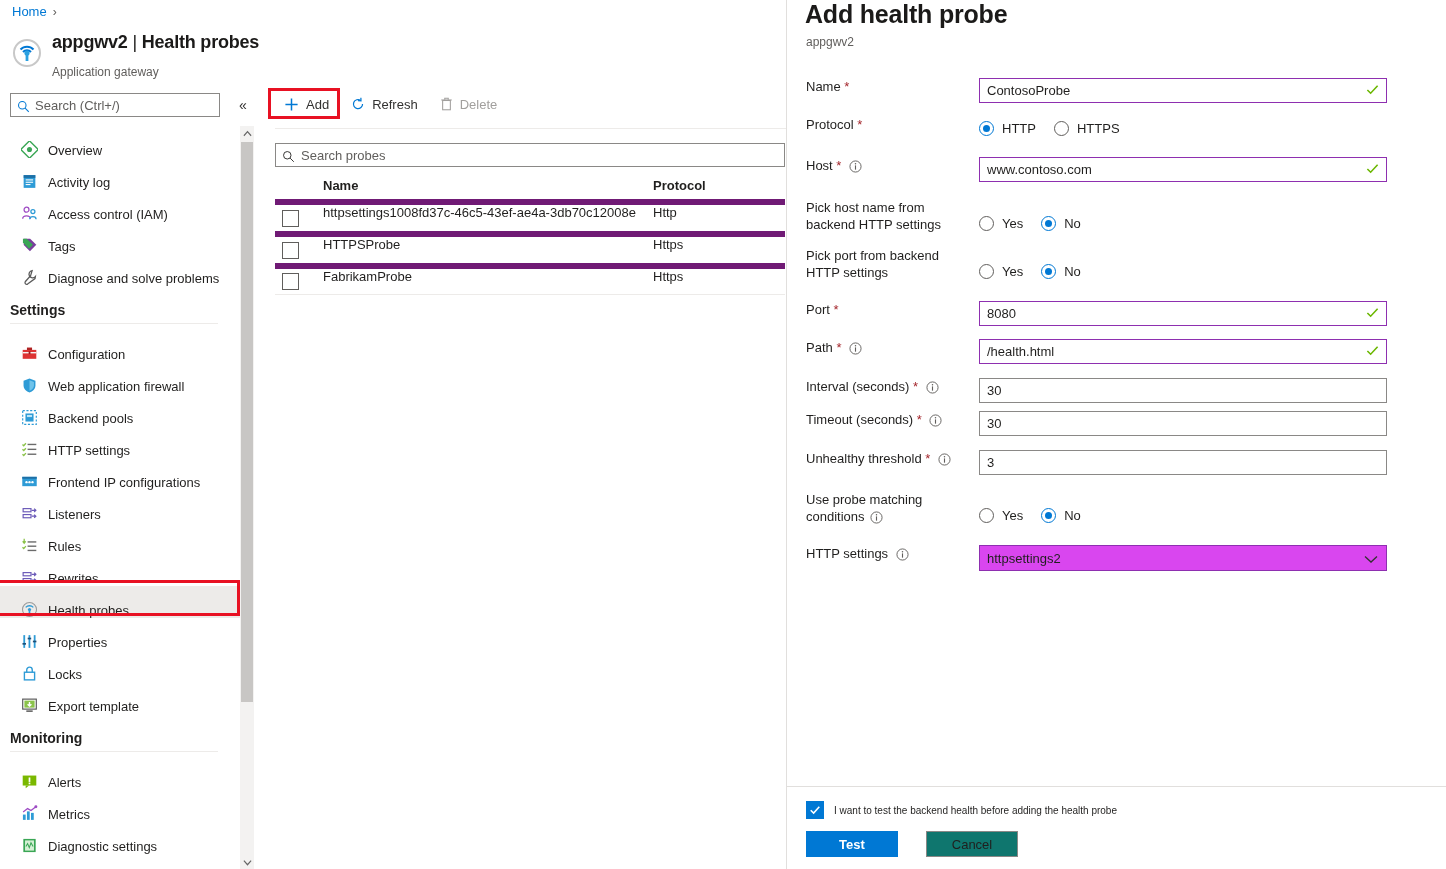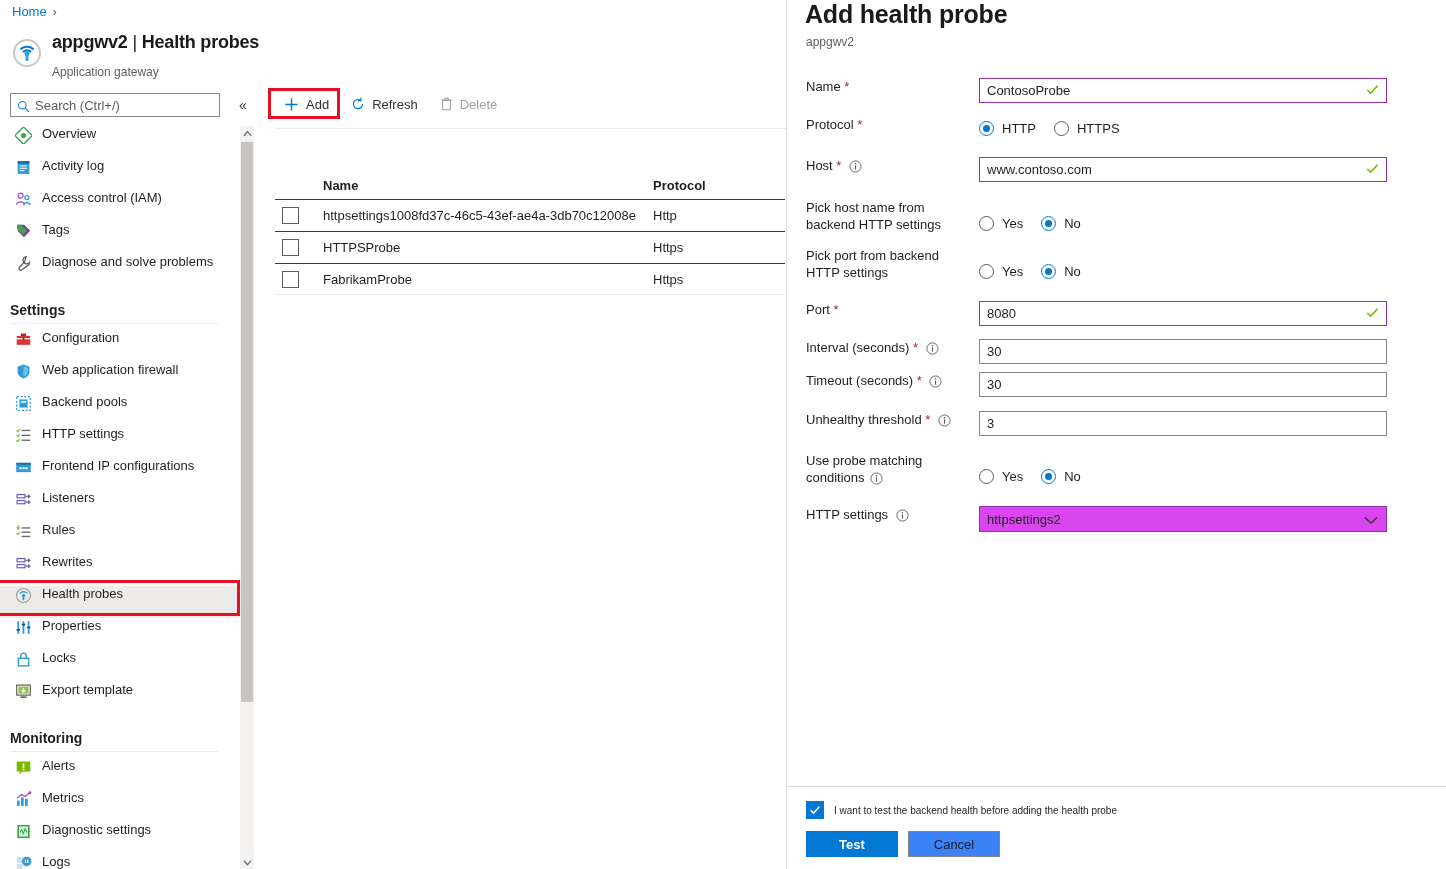--- a/index.html
+++ b/index.html
@@ -51,22 +51,22 @@
   }
 
   
   .sidebar {
     position: absolute; left: 0; top: 126px;
     width: 240px; height: 743px;
     overflow: hidden; background: #fff;
   }
   .nav-item {
     position: relative; height: 32px;
-    display:flex; align-items:flex-start;
-    padding-left: 14px; font-size: 13px; color:#201f1e;
+    display:flex; align-items:flex-end;
+    padding-left: 20px; font-size: 13px; color:#201f1e;
     cursor: pointer;
   }
   .nav-item.active { background:#edebe9; }
   .nav-item .ico { width: 18px; height: 18px; margin-right: 10px; flex:0 0 auto;
      display:flex; align-items:center; justify-content:center; }
   .nav-group {
     padding-left: 10px; padding-top: 16px; padding-bottom: 3px;
     font-size: 14px; font-weight: 600; color:#201f1e;
   }
   .nav-rule { height:1px; background:#edebe9; margin: 2px 22px 6px 10px; }
@@ -105,21 +105,21 @@
   
   .probe-search {
     position:absolute; left:275px; top:143px; width:510px; height:24px;
     border:1px solid #8a8886; background:#fff; display:flex; align-items:center; padding:0 6px;
   }
   .probe-search .mag { width:13px; height:13px; margin-right:6px; }
   .probe-search .ph { font-size:13px; color:#605e5c; }
 
   .tbl { position:absolute; left:275px; top:172px; width:510px; }
   .tbl-head { display:flex; height:27px; align-items:center; font-size:13px; font-weight:600; color:#201f1e; }
-  .tbl-row { display:flex; height:32px; align-items:center; border-top:1px solid #701a75; font-size:13px; color:#201f1e; }
+  .tbl-row { display:flex; height:32px; border-top:6px solid #701a75; font-size:13px; color:#201f1e; }
   .tbl-row.last { border-bottom:1px solid #edebe9; }
   .c-chk { width:48px; display:flex; align-items:center; padding-left:7px; }
   .c-name { width:330px; }
   .c-proto { width:130px; }
   .row-chk {
     width:17px; height:17px; border:1px solid #605e5c; background:#fff; cursor:pointer;
   }
 
   
   .panel {
@@ -167,27 +167,27 @@
   .info { display:inline-flex; vertical-align:middle; margin-left:4px; }
 
   
   .panel-foot-rule { position:absolute; left:0px; top:786px; width:660px; height:1px; background:#e1dfdd; }
   .foot-chk-row { position:absolute; left:19px; top:801px; display:flex; align-items:center; }
   .foot-chk {
     width:18px; height:18px; background:#0078d4; border:1px solid #0078d4;
     display:flex; align-items:center; justify-content:center; margin-right:10px; cursor:pointer; flex:0 0 auto;
   }
   .foot-chk-lbl { font-size:10px; color:#201f1e; }
-  .btn-row { position:absolute; left:19px; top:831px; display:flex; }
+  .btn-row { position:absolute; left:19px; top:831px; display:flex;gap:18px; }
   .btn-primary {
     width:92px; height:26px; background:#0078d4; color:#fff; border:1px solid #0078d4;
     font-size:13px; display:flex; align-items:center; justify-content:center; cursor:pointer; font-weight:600;
   }
   .btn-secondary {
-    width:92px; height:26px; background:#3b82f6; color:#201f1e; border:1px solid #8a8886;
+    width:92px; height:26px; background:#0f766e; color:#201f1e; border:1px solid #8a8886;
     font-size:13px; display:flex; align-items:center; justify-content:center; cursor:pointer; margin-left:10px;
   }
 </style>
 </head>
 <body>
 
 <div id="root">
 
   <div class="breadcrumb">
     <span class="crumb">Home</span><span class="sep">›</span>
@@ -494,20 +494,29 @@
           <rect x="2.6" y="4" width="8.8" height="10.6" fill="none" stroke="#a19f9d" stroke-width="1.2"></rect>
           <line x1="1" y1="3.4" x2="13" y2="3.4" stroke="#a19f9d" stroke-width="1.2"></line>
           <path d="M5 3.2 L5 1.4 L9 1.4 L9 3.2" fill="none" stroke="#a19f9d" stroke-width="1.2"></path>
         </svg>
       </span>
       <span>Delete</span>
     </div>
   </div>
   <div class="cmd-underline"></div>
 
+  <div class="probe-search">
+    <span class="mag">
+      <svg width="13" height="13" viewBox="0 0 16 16">
+        <circle cx="6.5" cy="6.5" r="4.6" fill="none" stroke="#323130" stroke-width="1.2"></circle>
+        <line x1="10" y1="10" x2="14.5" y2="14.5" stroke="#323130" stroke-width="1.2"></line>
+      </svg>
+    </span>
+    <span class="ph">Search probes</span>
+  </div>
 
   <div class="tbl">
     <div class="tbl-head">
       <div class="c-chk"></div>
       <div class="c-name">Name</div>
       <div class="c-proto">Protocol</div>
     </div>
     <div id="probe-rows">
         <div class="tbl-row">
           <div class="c-chk">
@@ -644,20 +653,43 @@
             <span>8080</span>
             <span class="tick">
               <svg width="13" height="13" viewBox="0 0 14 14">
                   <path d="M1.5 7.5 L5 11 L12.5 3" fill="none" stroke="#6bb700" stroke-width="1.7"></path>
                 </svg>
             </span>
           </div>
         </div>
       </div>
 
+      <div class="frow" style="margin-bottom:14px;">
+        <div class="lbl">
+          <span>Path</span>
+          <span class="req">*</span>
+          <span class="info">
+            <svg width="13" height="13" viewBox="0 0 14 14">
+                <circle cx="7" cy="7" r="6" fill="none" stroke="#605e5c" stroke-width="1"></circle>
+                <circle cx="7" cy="4.1" r="0.8" fill="#605e5c"></circle>
+                <rect x="6.4" y="5.8" width="1.2" height="4.6" fill="#605e5c"></rect>
+              </svg>
+          </span>
+        </div>
+        <div class="ctl">
+          <div class="tbox valid">
+            <span>/health.html</span>
+            <span class="tick">
+              <svg width="13" height="13" viewBox="0 0 14 14">
+                  <path d="M1.5 7.5 L5 11 L12.5 3" fill="none" stroke="#6bb700" stroke-width="1.7"></path>
+                </svg>
+            </span>
+          </div>
+        </div>
+      </div>
 
       <div class="frow" style="margin-bottom:8px;">
         <div class="lbl">
           <span>Interval (seconds)</span>
           <span class="req">*</span>
           <span class="info">
             <svg width="13" height="13" viewBox="0 0 14 14">
                 <circle cx="7" cy="7" r="6" fill="none" stroke="#605e5c" stroke-width="1"></circle>
                 <circle cx="7" cy="4.1" r="0.8" fill="#605e5c"></circle>
                 <rect x="6.4" y="5.8" width="1.2" height="4.6" fill="#605e5c"></rect>

